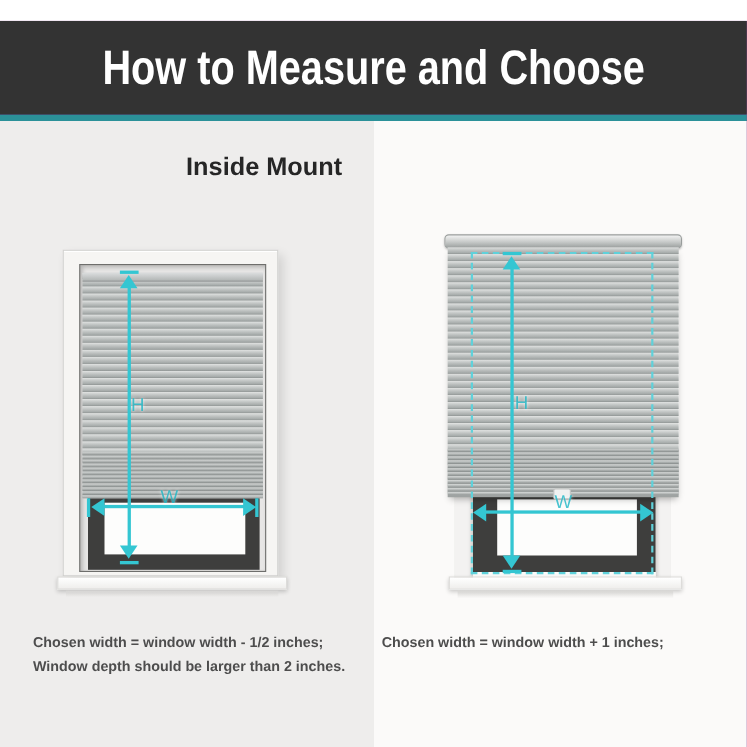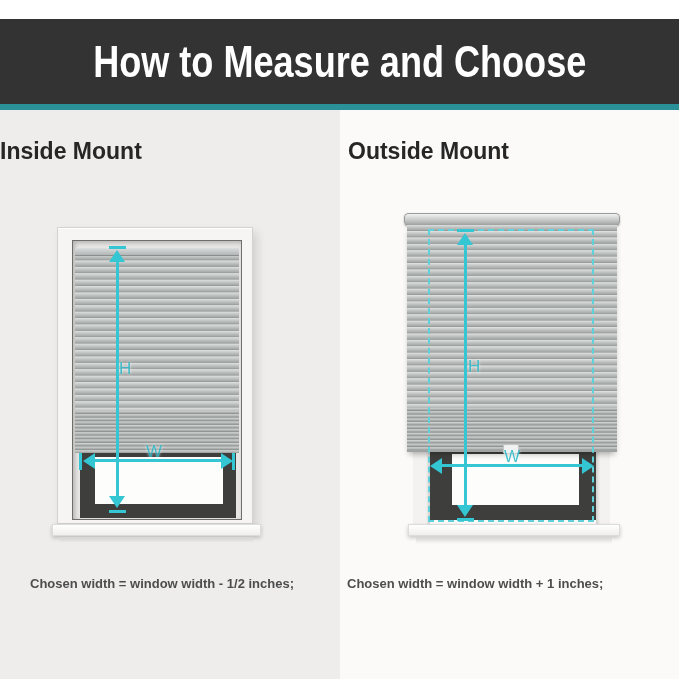--- a/index.html
+++ b/index.html
@@ -14,21 +14,21 @@
             transform:scaleX(.82); transform-origin:center; white-space:nowrap; }
   .accent { width:679px; height:6px; background:#2b9199; }
 
   
   .cols { display:flex; width:679px; height:588px; }
   .col { position:relative; height:588px; }
   .col-left  { width:340px; background:#eeedec; }
   .col-right { width:339px; background:#fbfaf9; }
 
   .col-title { position:absolute; font-size:23px; font-weight:bold; color:#262626;
-               text-align:left; white-space:nowrap; }
+               text-align:right; white-space:nowrap; }
   .t-left  { top:28px; left:0;  width:311px; }
   .t-right { top:28px; left:8px; width:330px; }
 
   .fig { position:absolute; inset:0; }
   .abs { position:absolute; }
 
   
   .frame { left:57px; top:117px; width:196px; height:297px; background:#f6f5f3;
            border:1px solid #d3d2d0;
            box-shadow:4px 5px 9px rgba(0,0,0,.12), inset 0 1px 0 #ffffff; }
@@ -131,25 +131,25 @@
           <div class="abs tri tri-left" style="left:83px; top:343px;"></div>
           <div class="abs lineH" style="left:93px; top:349px; width:130px;"></div>
           <div class="abs tri tri-right" style="left:221px; top:343px;"></div>
           <div class="abs cap" style="left:232px; top:343px; width:3px; height:17px;"></div>
           <span class="lbl" style="left:146px; top:332px;">W</span>
         </div>
       </div>
 
       <div class="notes notes-left">
         <p>Chosen width = window width - 1/2 inches;</p>
+        <p>Window depth should be larger than 2 inches.</p>
       </div>
     </section>
 
     <section class="col col-right">
-      <h2 class="col-title t-right">Outside Mount</h2>
 
       <div class="fig">
         <div class="abs pillar pillar-l"></div>
         <div class="abs pillar pillar-r"></div>
         <div class="abs opening2"></div>
         <div class="abs pane2"></div>
 
         <div class="abs headrail"></div>
         <div class="abs blind-out slats">
           <div class="abs stack"></div>

